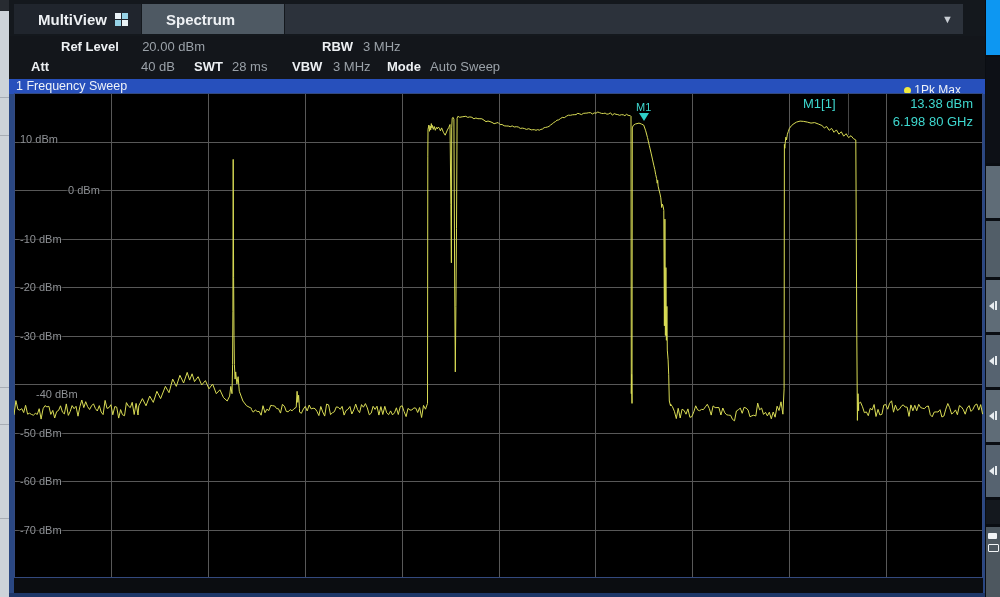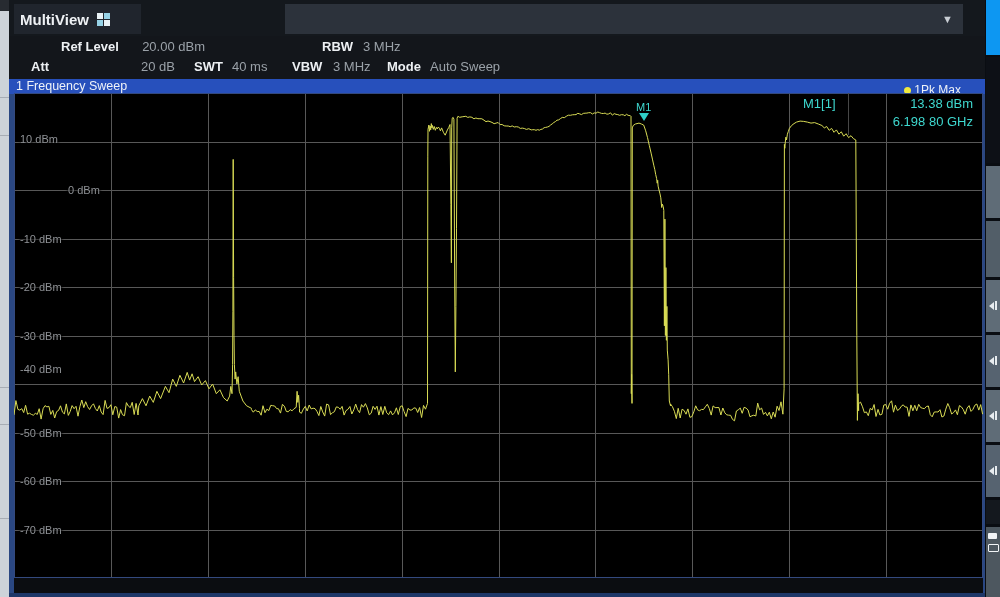--- a/index.html
+++ b/index.html
@@ -9,21 +9,21 @@
     -webkit-font-smoothing:antialiased;
   }
   
   .left-strip{position:absolute;left:0;top:0;width:9px;height:597px;background:#cdd3d9;}
   .left-strip .notch{position:absolute;left:0;top:0;width:9px;height:11px;background:#272b31;}
   .left-strip .seg{position:absolute;left:0;width:9px;height:1px;background:#a7adb5;}
 
   
   .tabbar{position:absolute;left:9px;top:0;width:976px;height:36px;background:#14181d;}
   .tab{position:absolute;top:4px;height:30px;display:flex;align-items:center;gap:8px;
-       padding:0 6px;box-sizing:border-box;color:#eef1f4;font-size:15px;font-weight:bold;}
+       padding:0 24px;box-sizing:border-box;color:#eef1f4;font-size:15px;font-weight:bold;}
   .tab-multiview{left:5px;width:127px;background:#20252d;}
   .tab-spectrum{left:133px;width:142px;background:#4e5963;}
   .tab-filler{position:absolute;left:276px;top:4px;width:678px;height:30px;background:#2c323b;}
   .grid-icon{display:inline-grid;grid-template-columns:6px 6px;grid-template-rows:6px 6px;gap:1px;}
   .grid-icon span{width:6px;height:6px;}
   .gi-a{background:#e9f2f6;} .gi-b{background:#96d2e6;}
   .dropdown-arrow{position:absolute;right:10px;top:9px;color:#c8cdd3;font-size:11px;cursor:pointer;}
 
   
   .settings{position:absolute;left:9px;top:36px;width:976px;height:43px;background:#13161b;}
@@ -101,44 +101,47 @@
   <div class="tabbar">
     <div class="tab tab-multiview">
       <span>MultiView</span>
       <span class="grid-icon">
         <span class="gi-a"></span>
           <span class="gi-b"></span>
           <span class="gi-b"></span>
           <span class="gi-a"></span>
       </span>
     </div>
+    <div class="tab tab-spectrum">
+      <span>Spectrum</span>
+    </div>
     <div class="tab-filler">
       <span class="dropdown-arrow">▼</span>
     </div>
   </div>
 
   <div class="settings">
     <div class="fld row1" style="left:22px">
       <span class="lbl">Ref Level</span></div>
     <div class="fld row1" style="left:96px;width:70px;text-align:right">
       <span class="val">20.00 dBm</span></div>
     <div class="status-dot row1" style="top:43px"></div>
     <div class="fld row1" style="left:283px">
       <span class="lbl">RBW</span></div>
     <div class="fld row1" style="left:324px">
       <span class="val">3 MHz</span></div>
 
     <div class="fld row2" style="left:22px">
       <span class="lbl">Att</span></div>
     <div class="fld row2" style="left:96px;width:70px;text-align:right">
-      <span class="val">20 dB</span></div>
+      <span class="val">40 dB</span></div>
     <div class="fld row2" style="left:185px">
       <span class="lbl">SWT</span></div>
     <div class="fld row2" style="left:223px">
-      <span class="val">40 ms</span></div>
+      <span class="val">28 ms</span></div>
     <div class="fld row2" style="left:283px">
       <span class="lbl">VBW</span></div>
     <div class="fld row2" style="left:324px">
       <span class="val">3 MHz</span></div>
     <div class="fld row2" style="left:378px">
       <span class="lbl">Mode</span></div>
     <div class="fld row2" style="left:421px">
       <span class="val">Auto Sweep</span></div>
   </div>
 
@@ -177,21 +180,21 @@
         <rect x="0.5" y="0.5" width="968" height="484" fill="none" stroke="#33497e"></rect>
         <line x1="834" y1="0" x2="834" y2="42" stroke="#474747" stroke-width="1" shape-rendering="crispEdges"></line>
         <path d="M0.0,321.9L1.9,307.6L3.9,316.4L5.8,317.1L7.8,315.7L9.7,319.6L11.6,312.3L13.6,321.2L15.5,320.2L17.4,321.4L19.4,322.2L21.3,320.3L23.3,321.4L25.2,315.7L27.1,326.1L29.1,315.7L31.0,312.6L32.9,313.9L34.9,313.3L36.8,321.4L38.8,317.4L40.7,325.0L42.6,318.7L44.6,317.4L46.5,312.8L48.5,319.2L50.4,320.9L52.3,310.9L54.3,322.4L56.2,318.4L58.1,312.6L60.1,315.7L62.0,313.3L64.0,323.2L65.9,313.5L67.8,307.0L69.8,314.6L71.7,308.7L73.6,313.6L75.6,316.5L77.5,312.9L79.5,310.8L81.4,315.5L83.3,318.0L85.3,312.6L87.2,319.1L89.1,321.6L91.1,307.4L93.0,315.4L95.0,314.6L96.9,311.7L98.8,321.8L100.8,313.6L102.7,314.1L104.7,325.1L106.6,316.6L108.5,321.8L110.5,322.7L112.4,309.6L114.3,313.0L116.3,314.6L118.2,309.3L120.2,321.5L122.1,310.4L124.0,322.0L124.8,312.8L128.4,305.6L132.0,312.8L135.7,303.1L139.3,309.4L142.9,298.3L146.6,305.6L151.4,293.4L155.0,299.7L158.7,286.1L162.3,293.4L165.9,282.3L169.6,290.0L173.2,279.4L175.6,287.1L178.1,280.8L180.5,288.6L184.1,283.7L187.7,292.0L191.4,287.6L195.0,295.8L198.6,291.0L202.3,300.7L205.9,296.8L209.5,304.6L213.2,308.0L215.6,303.1L216.8,293.4L218.0,300.7L218.6,271.6L218.9,218.3L219.2,66.4L219.6,184.3L220.0,242.5L220.4,271.6L221.1,286.1L221.7,278.9L222.9,291.0L224.1,283.7L225.3,298.3L227.1,303.1L228.9,308.0L232.6,312.8L237.4,315.3L237.4,316.5L239.3,319.2L241.3,316.9L243.2,318.5L245.2,318.5L247.1,322.2L249.0,312.7L251.0,319.7L252.9,316.2L254.8,317.6L256.8,312.3L258.7,312.7L260.7,313.0L262.6,315.6L264.5,315.8L266.5,320.1L268.4,311.4L270.4,313.2L272.3,318.4L274.2,318.8L276.2,316.6L278.1,317.8L280.0,315.7L282.2,314.3L283.1,298.3L283.8,309.4L284.6,302.2L285.5,315.3L285.5,319.1L287.4,320.3L289.4,316.0L291.3,313.3L293.2,318.0L295.2,312.0L297.1,315.9L299.1,315.2L301.0,315.6L302.9,318.3L304.9,322.6L306.8,313.5L308.7,318.9L310.7,323.1L312.6,311.1L314.6,311.9L316.5,321.6L318.4,319.8L320.4,318.7L322.3,313.9L324.3,314.3L326.2,316.3L328.1,313.4L330.1,322.1L332.0,317.6L333.9,316.4L335.9,313.5L337.8,321.0L339.8,316.9L341.7,311.1L343.6,316.7L345.6,319.7L347.5,311.6L349.4,314.2L351.4,310.6L353.3,314.9L355.3,321.8L357.2,320.2L359.1,313.3L361.1,316.4L363.0,313.2L364.9,322.1L366.9,313.6L368.8,321.5L370.8,313.3L372.7,319.8L374.6,321.7L376.6,317.9L378.5,321.9L380.5,319.8L382.4,314.8L384.3,321.5L386.3,313.5L388.2,312.8L390.1,318.6L392.1,323.6L394.0,315.4L396.0,317.1L397.9,317.0L399.8,314.9L401.8,315.2L403.7,319.5L405.6,314.5L407.6,324.5L409.5,312.4L411.5,316.2L413.5,310.4L413.8,63.1L414.0,36.4L414.9,32.0L415.5,38.3L416.1,33.0L416.7,36.9L417.3,30.6L417.9,34.9L418.5,32.5L419.3,36.4L420.3,33.5L421.3,37.3L422.4,34.4L423.3,35.9L424.3,34.0L425.4,35.4L426.4,37.8L427.6,34.9L429.4,39.3L431.2,42.2L433.4,36.9L434.8,34.4L436.0,31.5L436.9,111.6L437.4,169.8L437.7,34.9L438.2,25.2L439.1,24.3L439.9,26.2L440.7,194.0L441.3,278.9L441.9,213.4L442.5,135.8L443.1,25.2L443.9,23.3L445.7,24.3L448.2,23.8L451.8,23.3L453.8,24.4L455.8,23.9L457.9,24.3L459.9,25.8L461.9,25.0L463.9,25.7L465.9,25.7L467.9,25.8L470.0,27.2L472.0,28.7L474.0,28.0L476.0,28.6L478.0,29.4L480.1,30.7L482.1,30.1L484.1,29.5L486.1,31.6L488.1,31.5L490.2,32.8L492.2,33.0L494.2,33.0L496.2,33.7L498.2,32.9L500.2,34.0L502.3,33.7L504.3,34.0L506.3,35.4L508.3,35.1L510.3,35.5L512.4,36.4L514.8,35.7L517.2,36.9L518.8,36.7L520.4,36.7L522.0,37.3L523.7,36.6L525.3,37.2L526.9,36.4L528.5,36.0L530.1,34.7L531.7,34.4L533.4,34.0L535.0,33.4L536.6,32.0L538.2,30.9L539.8,29.5L541.4,28.6L543.0,27.2L544.7,26.9L546.3,25.7L548.3,24.4L550.3,24.7L552.3,23.3L554.3,22.2L556.4,22.3L558.4,21.8L560.2,21.7L562.0,21.6L563.8,20.3L565.7,20.9L567.5,21.6L569.3,20.4L571.1,20.2L572.9,20.1L574.7,19.7L576.6,19.7L578.4,21.0L580.2,19.9L582.0,20.2L583.8,19.0L585.6,19.7L587.5,20.4L589.3,20.5L591.1,20.1L592.9,21.2L594.7,20.9L596.5,19.8L598.4,22.2L600.2,20.6L602.0,21.3L603.8,21.6L605.6,22.3L607.4,21.7L609.3,21.8L610.9,22.7L612.5,21.3L614.1,22.3L616.5,22.8L617.0,23.3L617.3,300.7L617.6,281.3L618.0,310.4L618.3,34.9L619.2,32.5L621.4,31.0L625.0,30.1L627.4,31.0L629.7,32.1L631.7,37.8L633.5,44.6L635.3,52.4L637.1,60.1L638.6,66.9L639.9,72.8L640.8,76.6L641.7,81.5L642.6,85.4L643.2,90.2L643.7,87.3L644.1,93.1L645.0,97.0L646.0,100.9L646.8,104.8L647.7,114.5L648.4,111.1L649.2,113.5L649.8,117.4L650.4,232.8L650.9,126.1L651.4,242.5L651.9,174.6L652.4,247.3L652.9,213.4L653.3,257.1L654.1,266.8L654.7,281.3L655.3,308.0L656.5,312.8L656.5,311.0L658.4,313.6L660.4,318.3L662.3,325.6L664.2,315.3L666.2,325.0L668.1,316.2L670.1,317.5L672.0,321.2L673.9,315.9L675.9,324.3L677.8,323.7L679.8,318.9L681.7,312.8L683.6,316.9L685.6,317.7L687.5,316.4L689.4,316.6L691.4,313.8L693.3,311.3L695.3,315.5L697.2,322.1L699.1,312.9L701.1,314.6L703.0,314.6L704.9,314.5L706.9,322.0L708.8,315.0L710.8,319.8L712.7,321.8L714.6,322.2L716.6,322.3L718.5,326.4L720.5,327.8L722.4,318.0L724.3,316.8L726.3,315.1L728.2,320.3L730.1,314.3L732.1,315.1L734.0,316.9L736.0,323.8L737.9,322.8L739.8,322.2L741.8,323.0L743.7,310.1L745.6,316.8L747.6,315.1L749.5,321.4L751.5,319.3L753.4,322.9L755.3,319.2L757.3,325.8L759.2,319.0L761.1,324.2L763.1,313.2L765.0,317.5L767.0,308.8L768.9,321.2L770.1,295.8L770.4,51.4L770.8,55.3L771.3,49.0L771.9,44.1L772.5,47.0L773.4,41.2L774.4,38.3L775.4,35.4L777.6,32.5L780.0,30.6L782.5,29.1L786.1,28.1L789.7,28.4L793.4,29.1L797.0,30.1L800.6,29.6L804.3,31.0L807.9,32.5L810.3,34.9L812.7,33.5L815.2,37.3L817.6,35.4L820.0,39.3L822.4,36.9L824.9,41.2L827.3,38.8L829.7,43.2L832.1,40.7L834.6,44.6L837.0,42.7L839.4,45.6L841.8,47.0L842.8,242.5L843.4,327.4L844.0,300.7L844.6,317.7L844.6,310.7L846.5,309.1L848.5,313.8L850.4,319.7L852.4,318.9L854.3,322.7L856.2,315.4L858.2,316.9L860.1,311.5L862.0,323.5L864.0,316.4L865.9,322.0L867.9,321.3L869.8,312.1L871.7,311.5L873.7,316.2L875.6,310.3L877.6,307.8L879.5,319.2L881.4,312.1L883.4,317.4L885.3,316.3L887.2,313.4L889.2,311.8L891.1,314.0L893.1,314.1L895.0,323.4L896.9,311.9L898.9,317.8L900.8,312.3L902.7,317.7L904.7,311.3L906.6,314.5L908.6,315.3L910.5,315.6L912.4,313.5L914.4,313.0L916.3,321.8L918.2,323.8L920.2,319.1L922.1,318.9L924.1,319.0L926.0,316.7L927.9,324.0L929.9,323.0L931.8,316.1L933.8,310.5L935.7,314.7L937.6,321.0L939.6,319.5L941.5,316.9L943.4,321.7L945.4,312.6L947.3,313.8L949.3,316.6L951.2,321.2L953.1,315.1L955.1,312.6L957.0,318.4L958.9,316.4L960.9,312.2L962.8,311.0L964.8,317.1L966.7,311.6L968.6,321.2" fill="none" stroke="#d9dc55" stroke-width="1" stroke-linejoin="round"></path>
       </svg>
     <div id="ylabels">
         <div class="ylab" style="top: 40px; text-align: center;">10 dBm</div>
         <div class="ylab" style="top: 91px; margin-left: 48px;">0 dBm</div>
         <div class="ylab" style="top: 139.5px;">-10 dBm</div>
         <div class="ylab" style="top: 188px;">-20 dBm</div>
         <div class="ylab" style="top: 236.5px;">-30 dBm</div>
-        <div class="ylab" style="top: 270px;">-40 dBm</div>
+        <div class="ylab" style="top: 295px; margin-left: 16px;">-40 dBm</div>
         <div class="ylab" style="top: 333.5px;">-50 dBm</div>
         <div class="ylab" style="top: 382px;">-60 dBm</div>
         <div class="ylab" style="top: 430.5px;">-70 dBm</div>
       </div>
     <div class="mkinfo mk-name">M1[1]</div>
     <div class="mkinfo mk-level">13.38 dBm</div>
     <div class="mkinfo mk-freq">6.198 80 GHz</div>
     <div class="marker" id="marker-m1" style="left: 619.705px; top: 8.107px;">
       <span class="mlab">M1</span>
       <span class="tri"></span>

